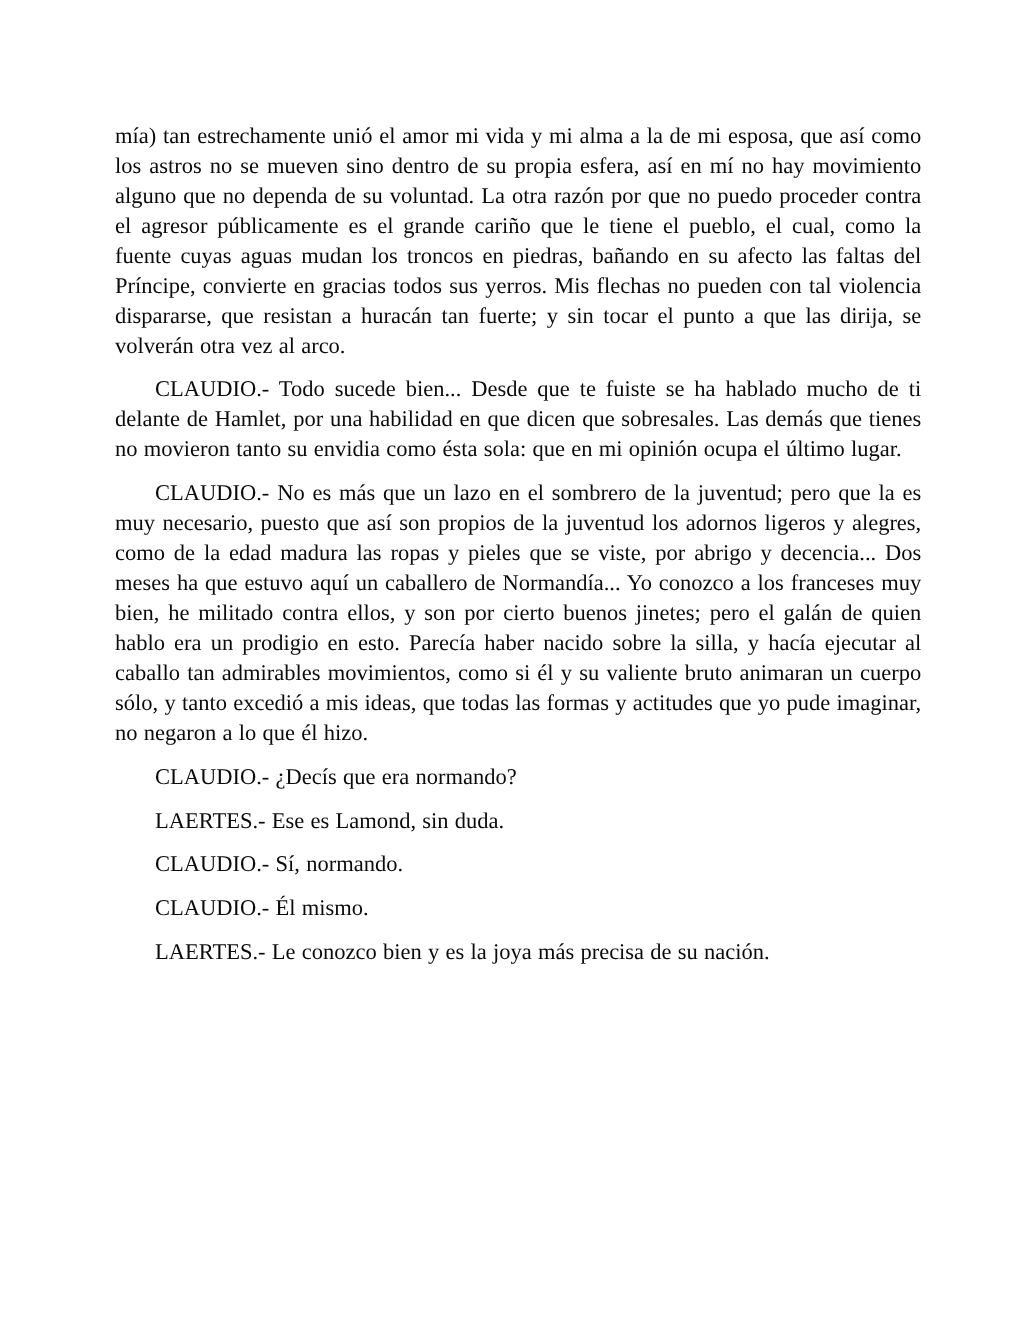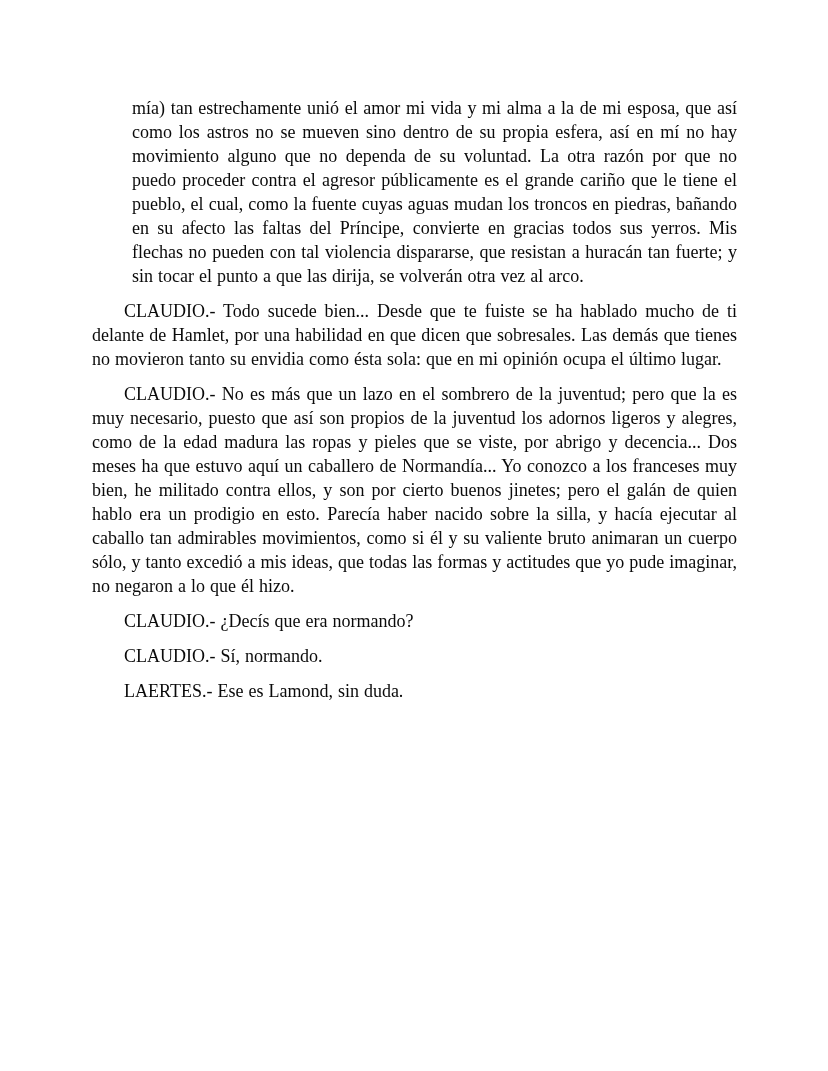--- a/index.html
+++ b/index.html
@@ -24,28 +24,29 @@
   .textblock p {
     margin: 0 0 11px 0;
     font-size: 18px;
     line-height: 24px;
     text-align: justify;
     text-indent: 32px;
     word-spacing: 0.5px;
   }
   .textblock p.no-indent {
     text-indent: 0;
-    margin-left: 40px;
   }
 </style>
 </head>
 <body>
 
 <div class="page">
   <div class="textblock">
     <p class="no-indent">mía) tan estrechamente unió el amor mi vida y mi alma a la de mi esposa, que así como los astros no se mueven sino dentro de su propia esfera, así en mí no hay movimiento alguno que no dependa de su voluntad. La otra razón por que no puedo proceder contra el agresor públicamente es el grande cariño que le tiene el pueblo, el cual, como la fuente cuyas aguas mudan los troncos en piedras, bañando en su afecto las faltas del Príncipe, convierte en gracias todos sus yerros. Mis flechas no pueden con tal violencia dispararse, que resistan a huracán tan fuerte; y sin tocar el punto a que las dirija, se volverán otra vez al arco.</p>
     <p>CLAUDIO.- Todo sucede bien... Desde que te fuiste se ha hablado mucho de ti delante de Hamlet, por una habilidad en que dicen que sobresales. Las demás que tienes no movieron tanto su envidia como ésta sola: que en mi opinión ocupa el último lugar.</p>
     <p>CLAUDIO.- No es más que un lazo en el sombrero de la juventud; pero que la es muy necesario, puesto que así son propios de la juventud los adornos ligeros y alegres, como de la edad madura las ropas y pieles que se viste, por abrigo y decencia... Dos meses ha que estuvo aquí un caballero de Normandía... Yo conozco a los franceses muy bien, he militado contra ellos, y son por cierto buenos jinetes; pero el galán de quien hablo era un prodigio en esto. Parecía haber nacido sobre la silla, y hacía ejecutar al caballo tan admirables movimientos, como si él y su valiente bruto animaran un cuerpo sólo, y tanto excedió a mis ideas, que todas las formas y actitudes que yo pude imaginar, no negaron a lo que él hizo.</p>
     <p>CLAUDIO.- ¿Decís que era normando?</p>
+    <p>LAERTES.- Ese es Lamond, sin duda.</p>
     <p>CLAUDIO.- Sí, normando.</p>
-    <p>LAERTES.- Ese es Lamond, sin duda.</p>
+    <p>CLAUDIO.- Él mismo.</p>
+    <p>LAERTES.- Le conozco bien y es la joya más precisa de su nación.</p>
   </div>
 </div>
 
 </body></html>

